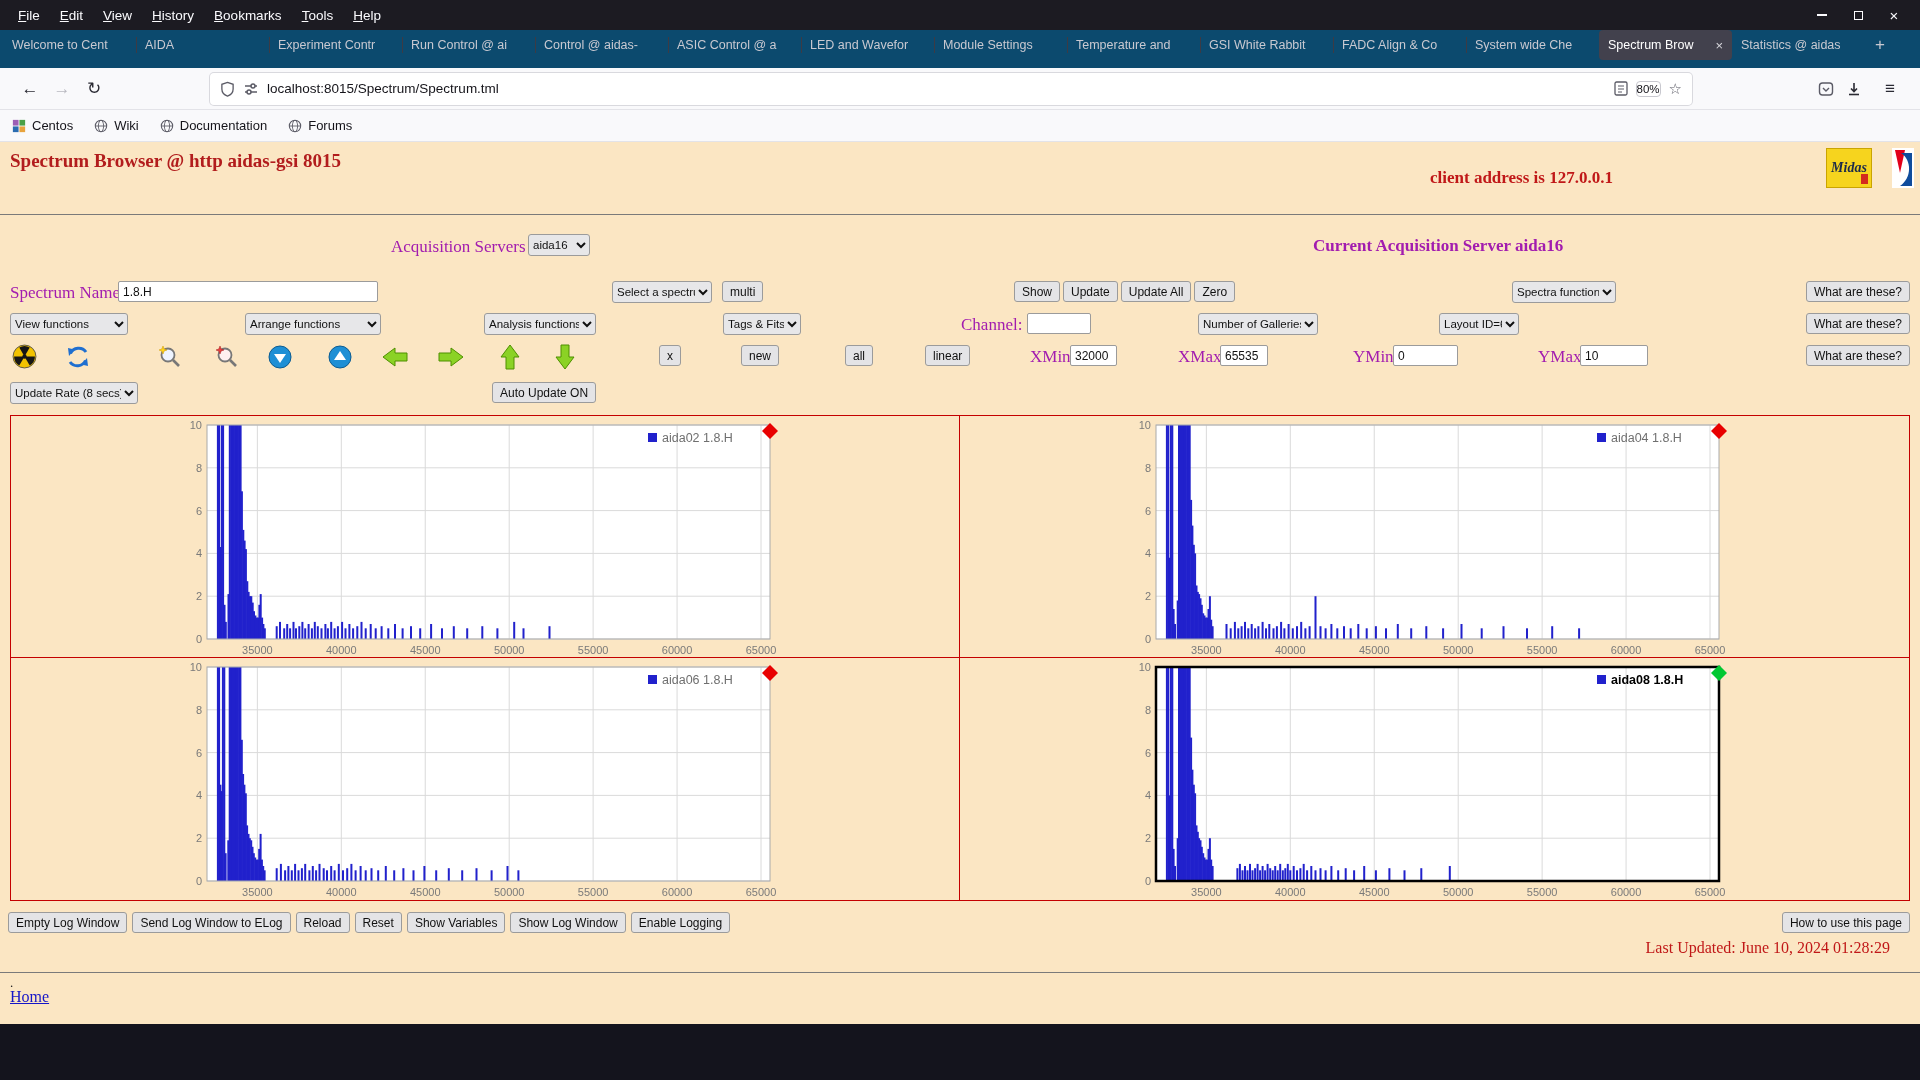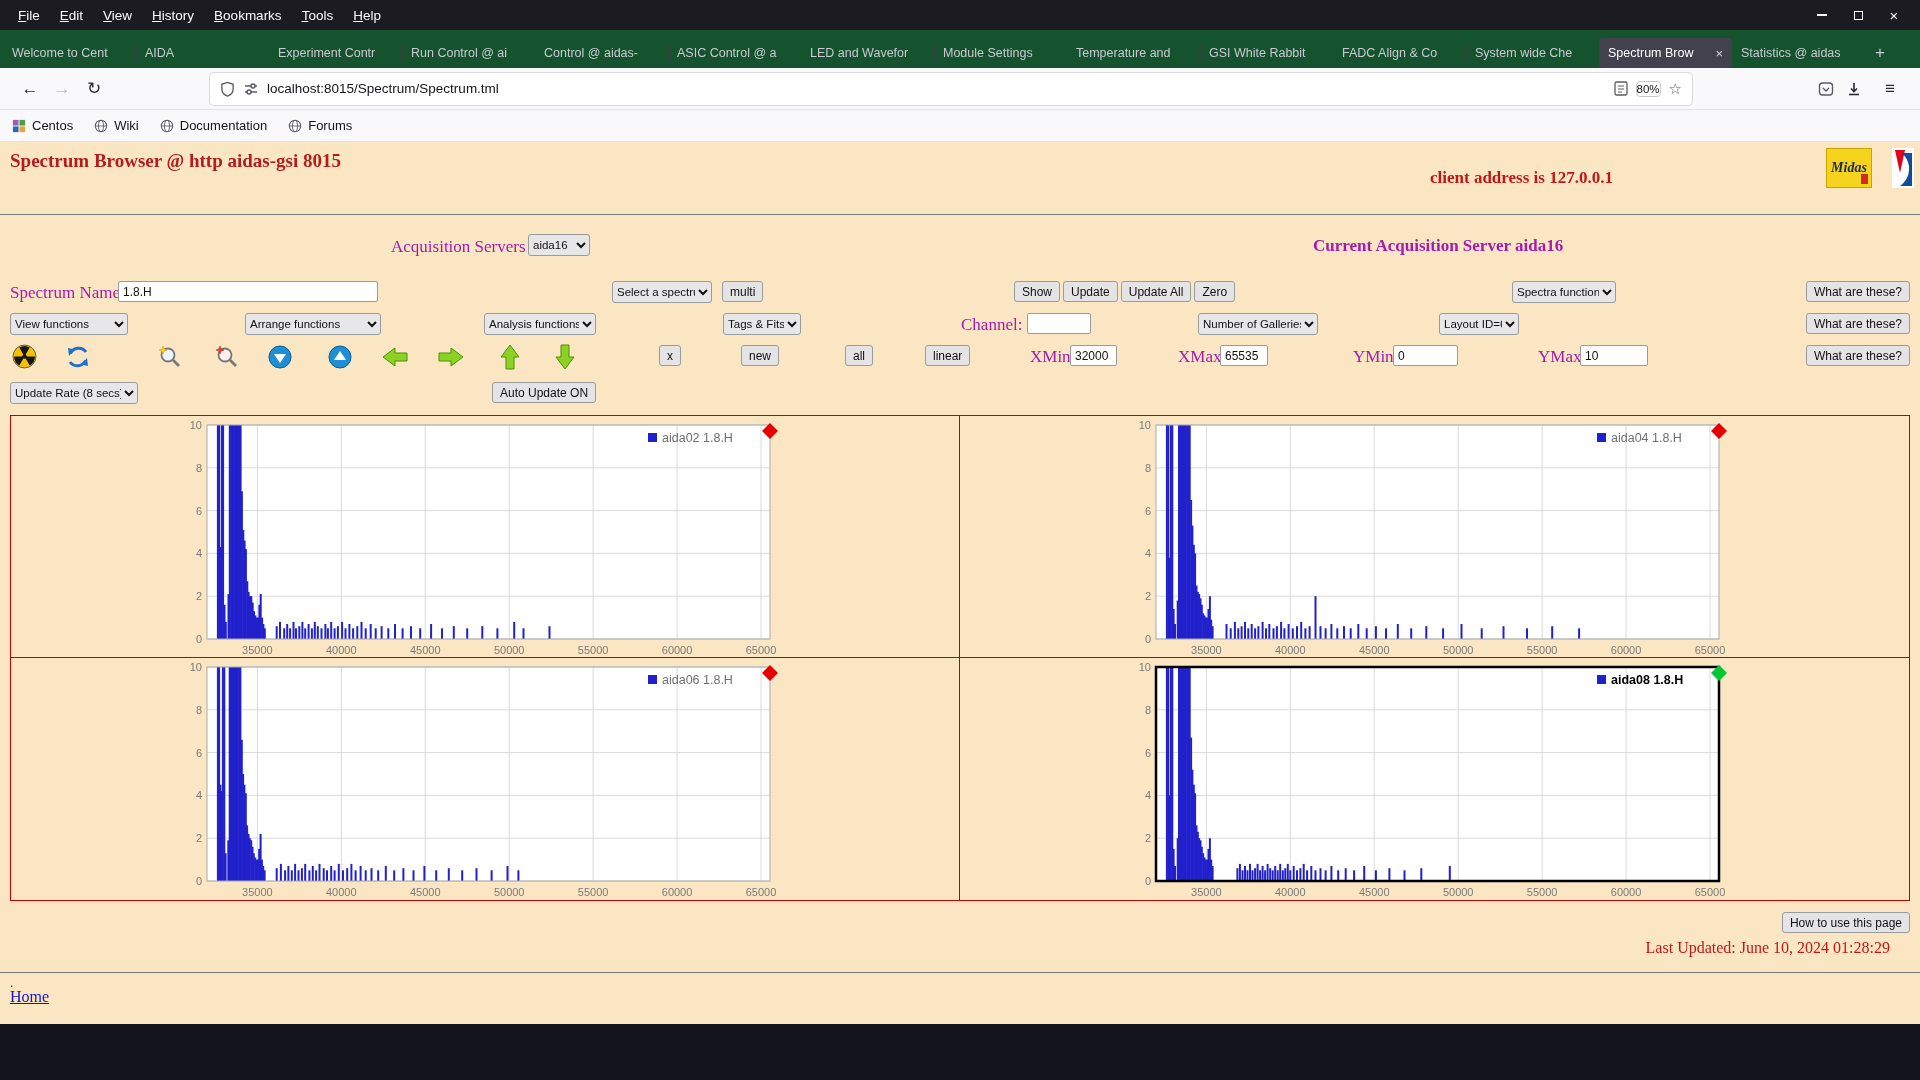--- a/index.html
+++ b/index.html
@@ -8,21 +8,21 @@
 
   
   .menubar { height:30px; background:#1c1b22; color:#fbfbfe; display:flex; align-items:center; padding:0 8px; font-size:13.5px; }
   .menu-item { display:inline-block; padding:4px 10px; cursor:default; }
   .menu-item::first-letter { text-decoration:underline; }
   .mb-spacer { flex:1; }
   .winctl { width:36px; text-align:center; color:#fbfbfe; font-size:15px; display:flex; align-items:center; justify-content:center; height:30px; }
   .min-bar { display:inline-block; width:10px; height:2px; background:#fbfbfe; }
   .max-box { display:inline-block; width:9px; height:9px; border:1.5px solid #fbfbfe; }
 
-  .tabbar { height:38px; background:#14532d; display:flex; align-items:flex-end; padding:0 3px; }
+  .tabbar { height:38px; background:#0c4a6e; display:flex; align-items:flex-start; padding:0 3px; }
   .tab { position:relative; flex:0 0 auto; width:133px; height:30px; display:flex; align-items:center; padding:0 9px; color:#c9c9d1; font-size:12.5px; border-radius:4px; overflow:hidden; }
   .tab + .tab::before { content:""; position:absolute; left:0; top:7px; width:1px; height:16px; background:#3c3b45; }
   .tab.active { background:#42414d; color:#ffffff; }
   .tab.active::before, .tab.active + .tab::before { display:none; }
   .tab-label { flex:1; white-space:nowrap; overflow:hidden; }
   .tab-close { margin-left:5px; font-size:13px; color:#d7d7dc; }
   .newtab-button { width:30px; height:30px; display:flex; align-items:center; justify-content:center; color:#c9c9d1; font-size:17px; border-radius:4px; }
 
   .navbar { height:42px; background:#f9f9fb; display:flex; align-items:center; padding:0 14px; border-bottom:1px solid #e3e3e8; }
   .nav-btn { width:32px; height:32px; display:flex; align-items:center; justify-content:center; font-size:17px; color:#2a2a33; border-radius:4px; flex:0 0 auto; }
@@ -782,19 +782,28 @@
           <rect x="460.3" y="210.2" width="2" height="12.8" fill="#2121cc"></rect>
           <rect x="488.8" y="208.0" width="2" height="15.0" fill="#2121cc"></rect>
           <rect x="196" y="9" width="563" height="214" fill="none" stroke="#000000" stroke-width="2.5"></rect>
           <rect x="637" y="17" width="9" height="9" fill="#2121cc"></rect>
           <text x="651" y="26" font-size="12.5" fill="#000000" font-weight="bold">aida08 1.8.H</text>
           <path d="M759 7 L767 15 L759 23 L751 15 Z" fill="#00c832"></path>
         </svg>
       </div>
   </div>
 
+  <div class="abs footer-buttons">
+    <button class="gtk">Empty Log Window</button>
+    <button class="gtk">Send Log Window to ELog</button>
+    <button class="gtk">Reload</button>
+    <button class="gtk">Reset</button>
+    <button class="gtk">Show Variables</button>
+    <button class="gtk">Show Log Window</button>
+    <button class="gtk">Enable Logging</button>
+  </div>
   <button class="abs gtk howto">How to use this page</button>
   <div class="abs last-updated">Last Updated: June 10, 2024 01:28:29</div>
   <div class="abs hr-line" style="top:830px"></div>
   <div class="abs dot-text">.</div>
   <a class="abs home-link">Home</a>
 
 </div>
 
 </body></html>

